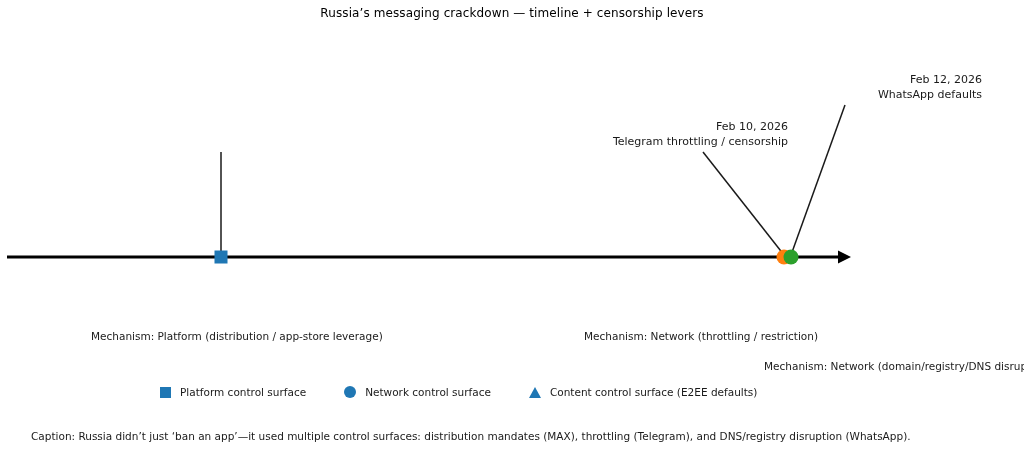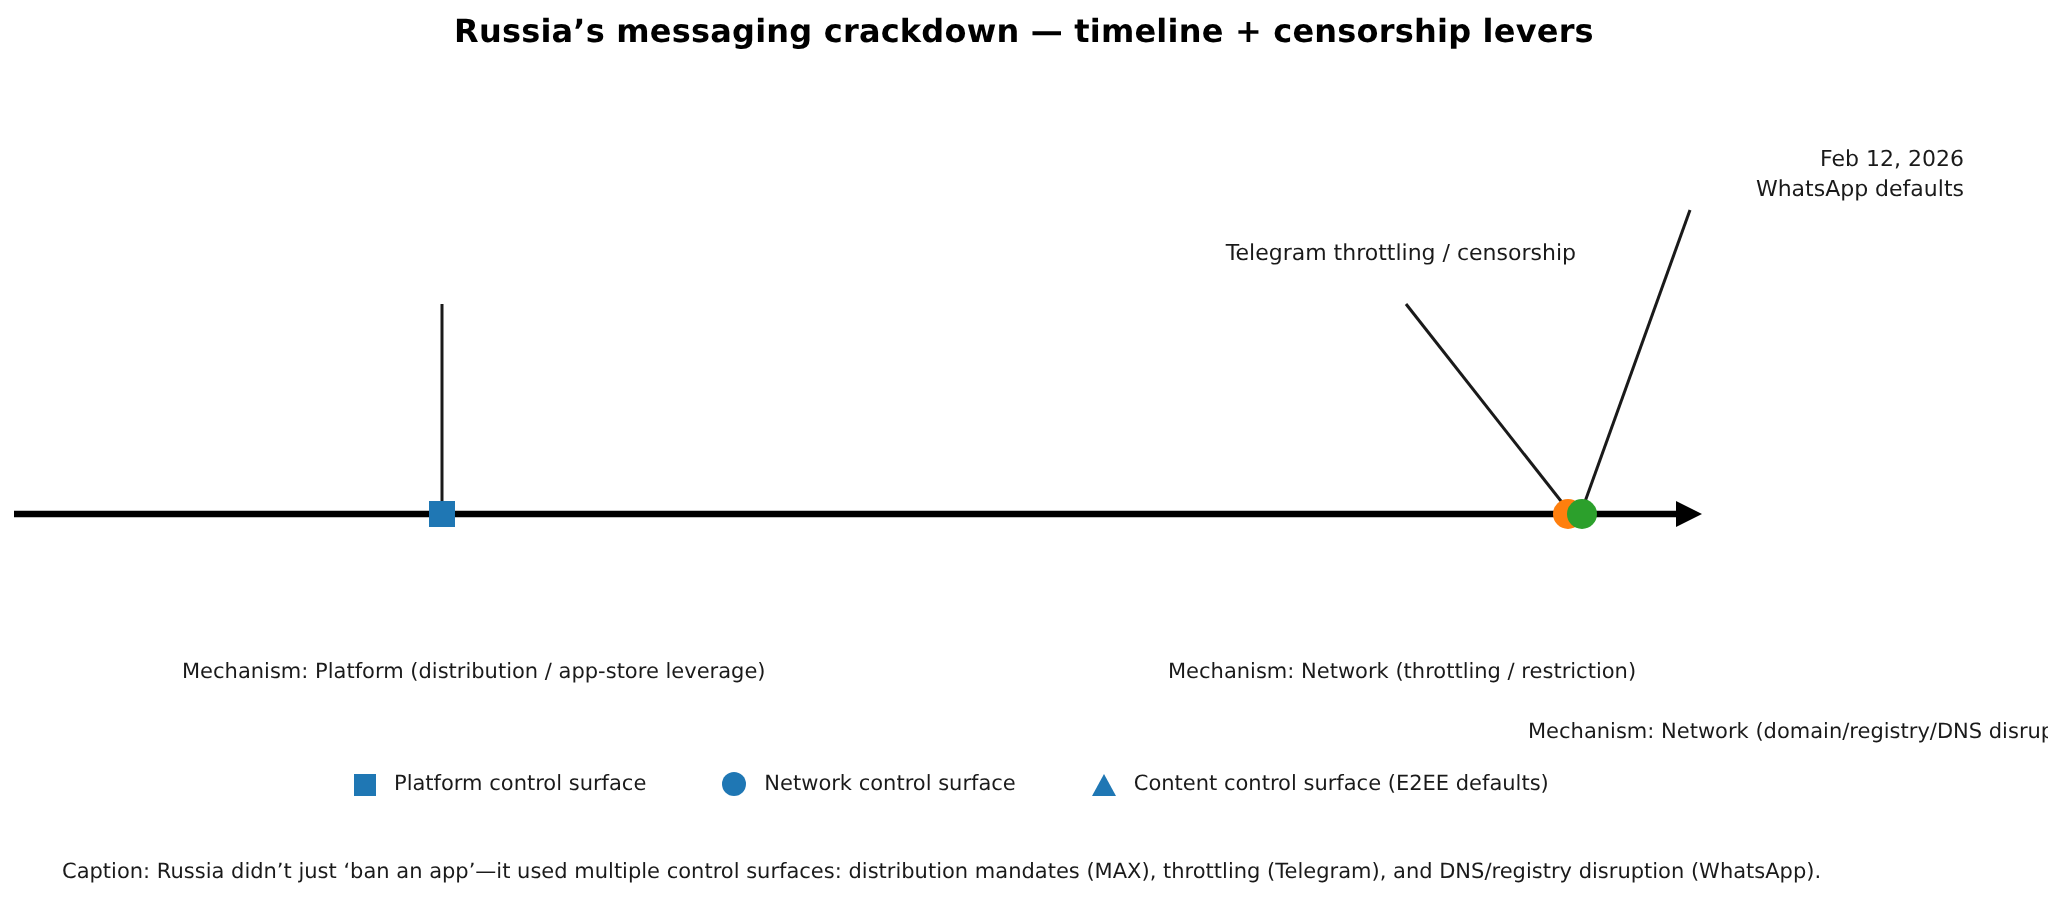--- a/index.html
+++ b/index.html
@@ -21,22 +21,22 @@
     width: 1024px;
     height: 462px;
   }
   .abs { position: absolute; }
 
   .chart-title {
     left: 0;
     top: 6px;
     width: 1024px;
     text-align: center;
-    font-size: 16px;
-    font-weight: bold;
+    font-size: 12px;
+    font-weight: normal;
     color: #000000;
     letter-spacing: 0.1px;
   }
 
   .annot {
     font-size: 11px;
     color: #1a1a1a;
     text-align: right;
     line-height: 15px;
     white-space: nowrap;
@@ -58,21 +58,21 @@
   .mech-dns      { left: 764px; top: 360px; }
 
   .legend-item {
     display: flex;
     align-items: center;
     gap: 9px;
     font-size: 10.5px;
     color: #1a1a1a;
     white-space: nowrap;
   }
-  .legend-row { left: 160px; top: 386px; display: flex; align-items: center; gap: 38px; margin-left: 17px; }
+  .legend-row { left: 160px; top: 386px; display: flex; align-items: center; gap: 38px; }
   .swatch-sq {
     width: 11px; height: 11px;
     background: #1f77b4;
     display: inline-block;
   }
   .swatch-ci {
     width: 12px; height: 12px;
     background: #1f77b4;
     border-radius: 50%;
     display: inline-block;
@@ -118,20 +118,21 @@
 
     <line x1="845" y1="105" x2="791" y2="255" stroke="#1a1a1a" stroke-width="1.5"></line>
 
     <rect x="214.5" y="250.5" width="13" height="13" fill="#1f77b4"></rect>
     <circle cx="784" cy="257" r="7.5" fill="#ff7f0e"></circle>
     <circle cx="791" cy="257" r="7.5" fill="#2ca02c"></circle>
   </svg>
 
 
   <div class="abs annot annot-tg">
+    <span class="date">Feb 10, 2026</span>
     <span class="desc">Telegram throttling / censorship</span>
   </div>
 
   <div class="abs annot annot-wa">
     <span class="date">Feb 12, 2026</span>
     <span class="desc">WhatsApp defaults</span>
   </div>
 
   <div class="abs mech mech-network">Mechanism: Network (throttling / restriction)</div>
   <div class="abs mech mech-platform">Mechanism: Platform (distribution / app-store leverage)</div>

